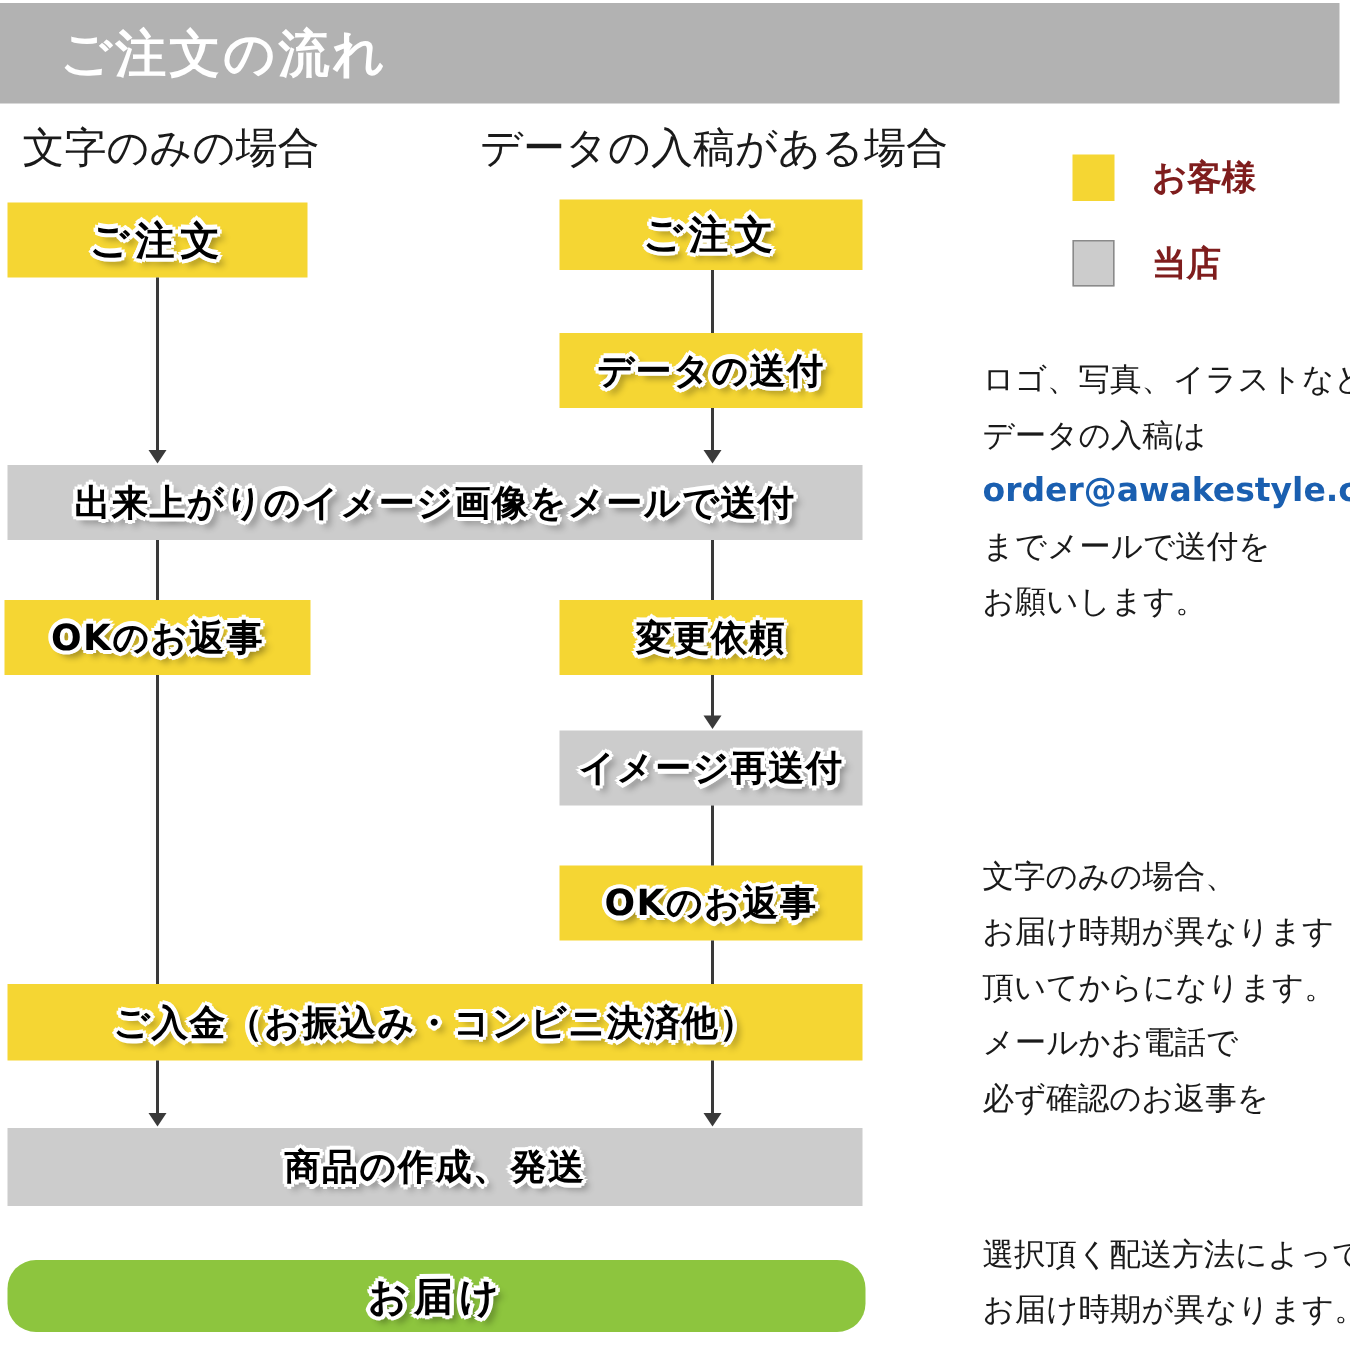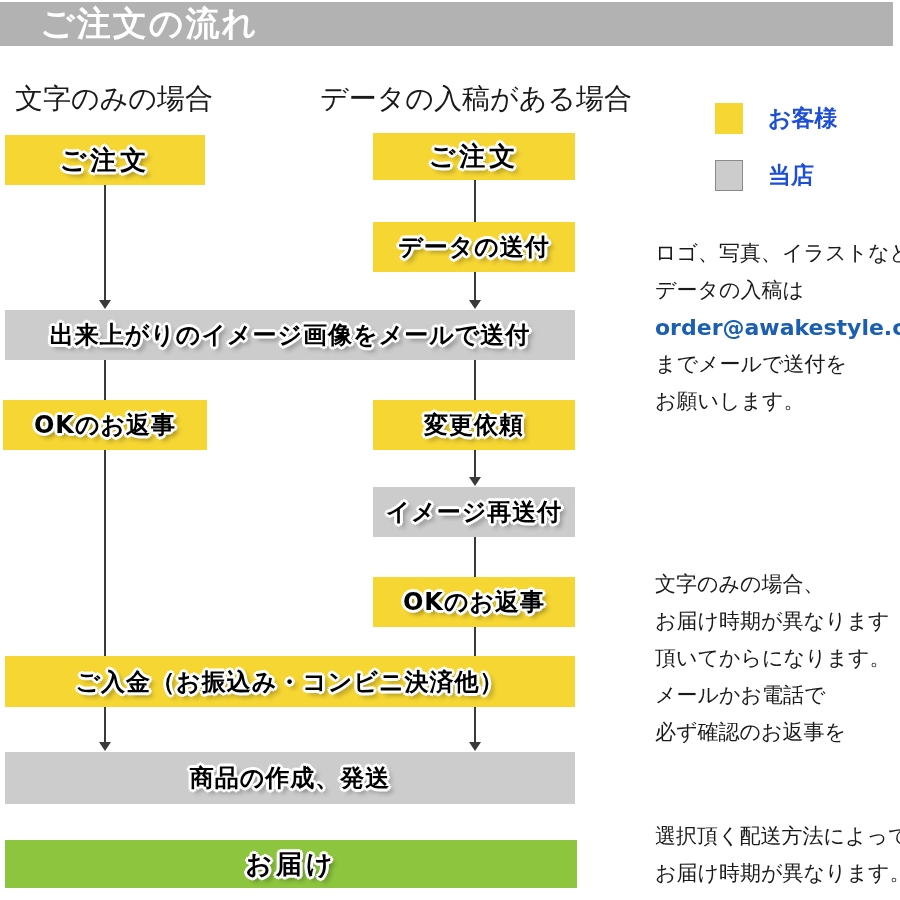--- a/index.html
+++ b/index.html
@@ -9,21 +9,21 @@
     --delivery-green:#8dc53e;
     --link-blue:#1a5fb0;
     --line-dark:#3a3a3a;
   }
   *{margin:0;padding:0;box-sizing:border-box;}
   html,body{background:#ffffff;}
   body{font-family:"DejaVu Sans","Liberation Sans",sans-serif;}
   .canvas{position:relative;width:900px;height:900px;background:#fff;overflow:hidden;}
 
   .header-bar{
-    position:absolute;left:0;top:2px;width:893px;height:44px;
+    position:absolute;left:0;top:2px;width:893px;height:67px;
     background:var(--header-gray);
     display:flex;align-items:center;
   }
   .header-title{
     color:#fff;font-weight:bold;font-size:34px;letter-spacing:2px;padding-left:40px;
   }
 
   .col-header{
     position:absolute;font-size:28px;color:#1a1a1a;white-space:nowrap;
   }
@@ -31,36 +31,36 @@
   .flow-box{
     position:absolute;display:flex;align-items:center;justify-content:center;
     font-weight:bold;color:#000;white-space:nowrap;
     text-shadow:
       -2px -2px 0 #fff, 2px -2px 0 #fff, -2px 2px 0 #fff, 2px 2px 0 #fff,
       -3px 0 0 #fff, 3px 0 0 #fff, 0 -3px 0 #fff, 0 3px 0 #fff,
       4px 4px 5px rgba(0,0,0,0.45);
   }
   .box-yellow{background:var(--customer-yellow);}
   .box-gray{background:var(--shop-gray);}
-  .box-green{background:var(--delivery-green);}
+  .box-green{background:var(--delivery-green);border-radius:19px;}
   .fs-large{font-size:26px;letter-spacing:4px;}
   .fs-mid{font-size:24px;letter-spacing:1px;}
 
   .vline{position:absolute;width:2px;background:var(--line-dark);}
   .arrow-down{
     position:absolute;width:0;height:0;
     border-left:6px solid transparent;border-right:6px solid transparent;
     border-top:9px solid var(--line-dark);
   }
 
   .legend-row{position:absolute;display:flex;align-items:center;}
   .legend-swatch{width:28px;height:31px;margin-right:25px;}
   .swatch-customer{background:var(--customer-yellow);}
   .swatch-shop{background:var(--shop-gray);border:1px solid #8a8a8a;}
-  .legend-label{font-size:23px;font-weight:bold;color:#1d4ed8;}
+  .legend-label{font-size:23px;font-weight:bold;color:#7f1d1d;}
 
   .note{position:absolute;left:655px;width:245px;font-size:21px;color:#1a1a1a;line-height:37px;white-space:nowrap;}
   .note .email{color:var(--link-blue);font-weight:bold;font-size:22px;}
 </style>
 </head>
 <body>
 
 <div class="canvas">
 
   <div class="header-bar">

